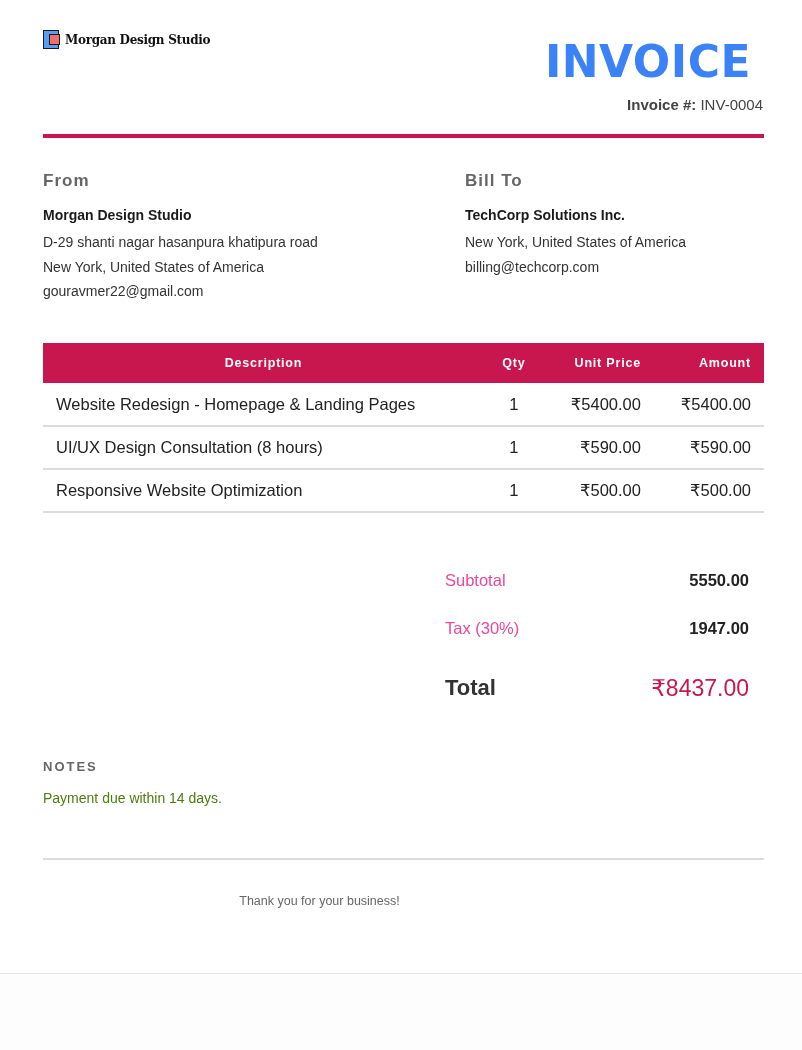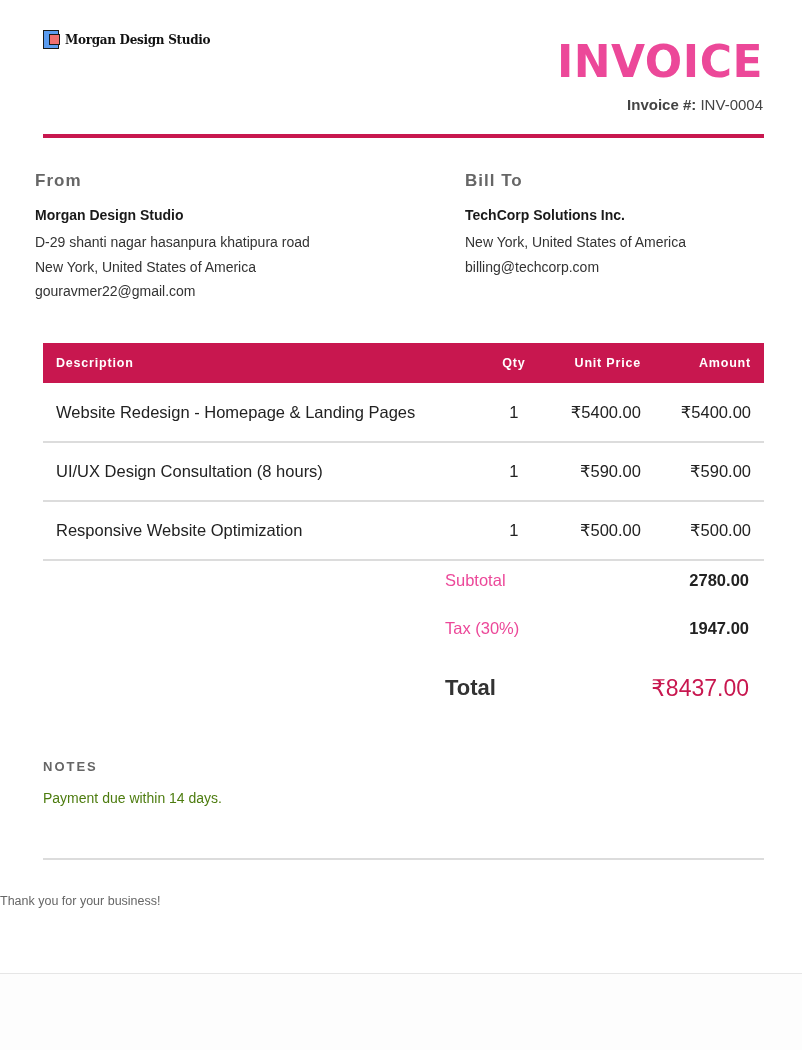--- a/index.html
+++ b/index.html
@@ -8,57 +8,57 @@
 
   .page { position: absolute; left: 0; top: 0; width: 802px; height: 974px; background: #fff; border-radius: 19px; }
   .page-bottom { position: absolute; left: 0; top: 973px; width: 802px; height: 77px; background: #fdfdfd; border-top: 1px solid #e6e6e6; }
 
   .logo { position: absolute; left: 43px; top: 30px; display: flex; align-items: center; }
   .logo-icon { position: relative; width: 18px; height: 20px; margin-right: 4px; }
   .logo-icon .sq-blue { position: absolute; left: 0; top: 0; width: 16px; height: 19px; background: #5b9cf0; border: 1.5px solid #1a1a1a; }
   .logo-icon .sq-red { position: absolute; left: 6px; top: 4px; width: 11px; height: 11px; background: #f07070; border: 1.5px solid #1a1a1a; }
   .logo-text { font-family: "DejaVu Serif", "Liberation Serif", serif; font-weight: bold; font-size: 12px; color: #111; letter-spacing: -0.3px; }
 
-  .invoice-title { position: absolute; right: 39px; top: 36px; font-family: "DejaVu Sans", "Liberation Sans", sans-serif; font-weight: bold; font-size: 44px; color: #ec4899; letter-spacing: 0.5px; line-height: 52px; }
+  .invoice-title { position: absolute; right: 51px; top: 36px; font-family: "DejaVu Sans", "Liberation Sans", sans-serif; font-weight: bold; font-size: 44px; color: #3b82f6; letter-spacing: 0.5px; line-height: 52px; }
   .invoice-num { position: absolute; right: 39px; top: 96px; font-size: 15px; color: #444; margin-left: 32px; }
   .invoice-num b { color: #444; }
 
   .header-rule { position: absolute; left: 43px; top: 134px; width: 721px; height: 4px; background: #c8174f; }
 
   .party { position: absolute; top: 171px; width: 340px; }
-  .party.from { left: 35px; }
+  .party.from { left: 43px; }
   .party.to { left: 424px; margin-left: 41px; }
   .party-label { font-size: 17px; font-weight: bold; color: #666; letter-spacing: 1px; margin-bottom: 14px; }
   .party-name { font-size: 14px; font-weight: bold; color: #1a1a1a; line-height: 20px; margin-bottom: 5px; }
   .party-line { font-size: 14px; color: #333; line-height: 24.5px; }
 
   .items { position: absolute; left: 43px; top: 343px; width: 721px; border-collapse: collapse; }
   .items thead tr { background: #c8174f; height: 40px; }
   .items th { color: #fff; font-size: 12.5px; font-weight: bold; letter-spacing: 0.8px; padding: 0 13px; text-align: right; }
-  .items th.desc { text-align: left; }
+  .items th.desc { text-align: center; }
   .items th.qty { text-align: center; width: 60px; }
-  .items td { font-size: 16.5px; color: #222; height: 59px; border-bottom: 2px solid #dcdcdc; padding: 0 13px; text-align: right; white-space: nowrap; }
+  .items td { font-size: 16.5px; color: #222; height: 43px; border-bottom: 2px solid #dcdcdc; padding: 0 13px; text-align: right; white-space: nowrap; }
   .items td.desc { text-align: left; }
   .items td.qty { text-align: center; }
 
   .totals { position: absolute; left: 445px; top: 566px; width: 304px; }
   .tot-row { display: flex; justify-content: space-between; align-items: center; }
   .tot-row.sub { height: 28px; }
   .tot-row.tax { height: 28px; margin-top: 20px; }
   .tot-row.grand { height: 36px; margin-top: 28px; }
   .tot-label { font-size: 16.5px; color: #ec4899; }
   .tot-val { font-size: 16.5px; font-weight: bold; color: #222; }
   .grand .tot-label { font-size: 22px; font-weight: bold; color: #333; }
   .grand .tot-val { font-size: 23px; font-weight: normal; color: #c8174f; }
 
   .notes-label { position: absolute; left: 43px; top: 759px; font-size: 13px; font-weight: bold; color: #666; letter-spacing: 2px; }
   .notes-text { position: absolute; left: 43px; top: 790px; font-size: 14px; color: #4d7c0f; }
 
   .footer-rule { position: absolute; left: 43px; top: 858px; width: 721px; height: 2px; background: #dcdcdc; }
-  .footer-text { position: absolute; left: 0; width: 639px; top: 894px; font-size: 12.5px; color: #666; }
+  .footer-text { position: absolute; left: 0; width: 639px; top: 894px; text-align: center; font-size: 12.5px; color: #666; }
 </style>
 </head>
 <body>
 
 <div class="page">
 
   <div class="logo">
     <div class="logo-icon">
       <div class="sq-blue"></div>
       <div class="sq-red"></div>
@@ -116,21 +116,21 @@
         <td class="qty">1</td>
         <td>₹500.00</td>
         <td>₹500.00</td>
       </tr>
     </tbody>
   </table>
 
   <div class="totals">
     <div class="tot-row sub">
       <span class="tot-label">Subtotal</span>
-      <span class="tot-val">2780.00</span>
+      <span class="tot-val">5550.00</span>
     </div>
     <div class="tot-row tax">
       <span class="tot-label">Tax (30%)</span>
       <span class="tot-val">1947.00</span>
     </div>
     <div class="tot-row grand">
       <span class="tot-label">Total</span>
       <span class="tot-val">₹8437.00</span>
     </div>
   </div>

